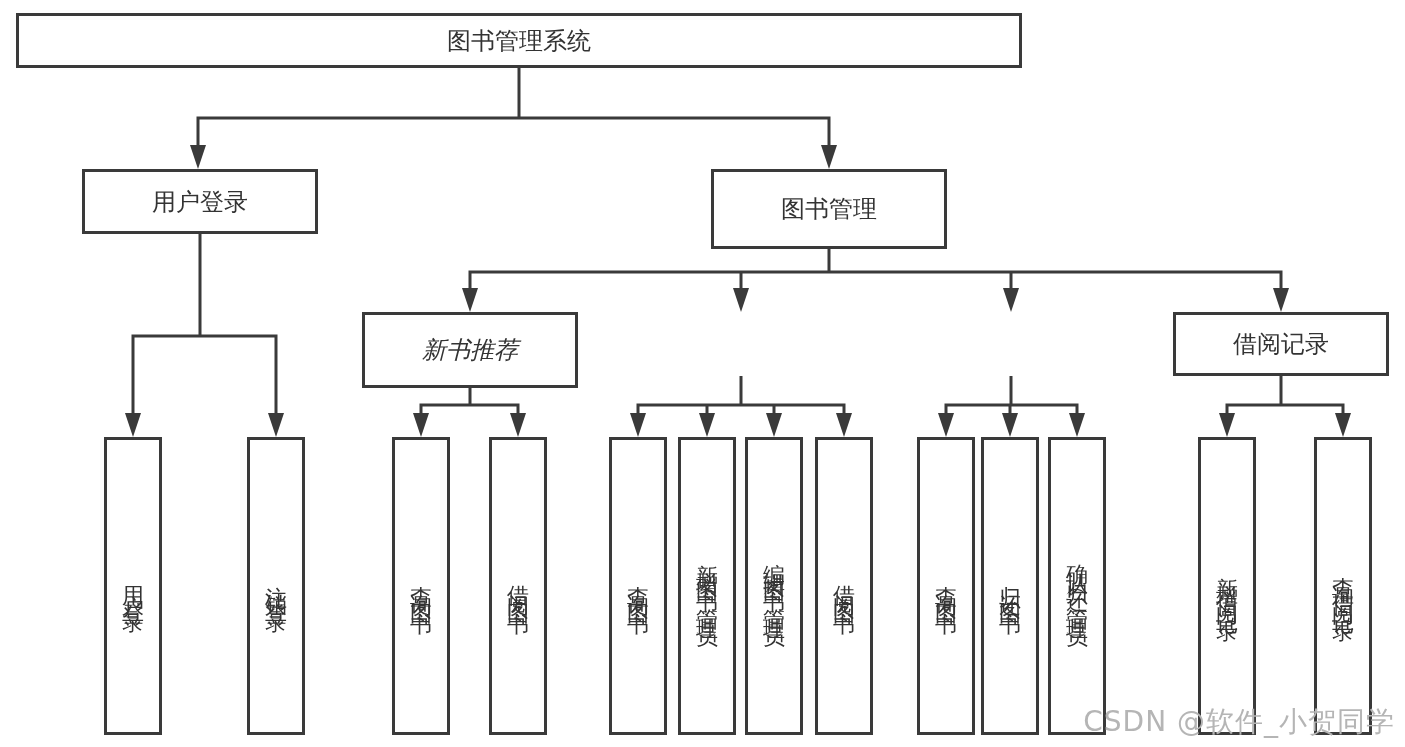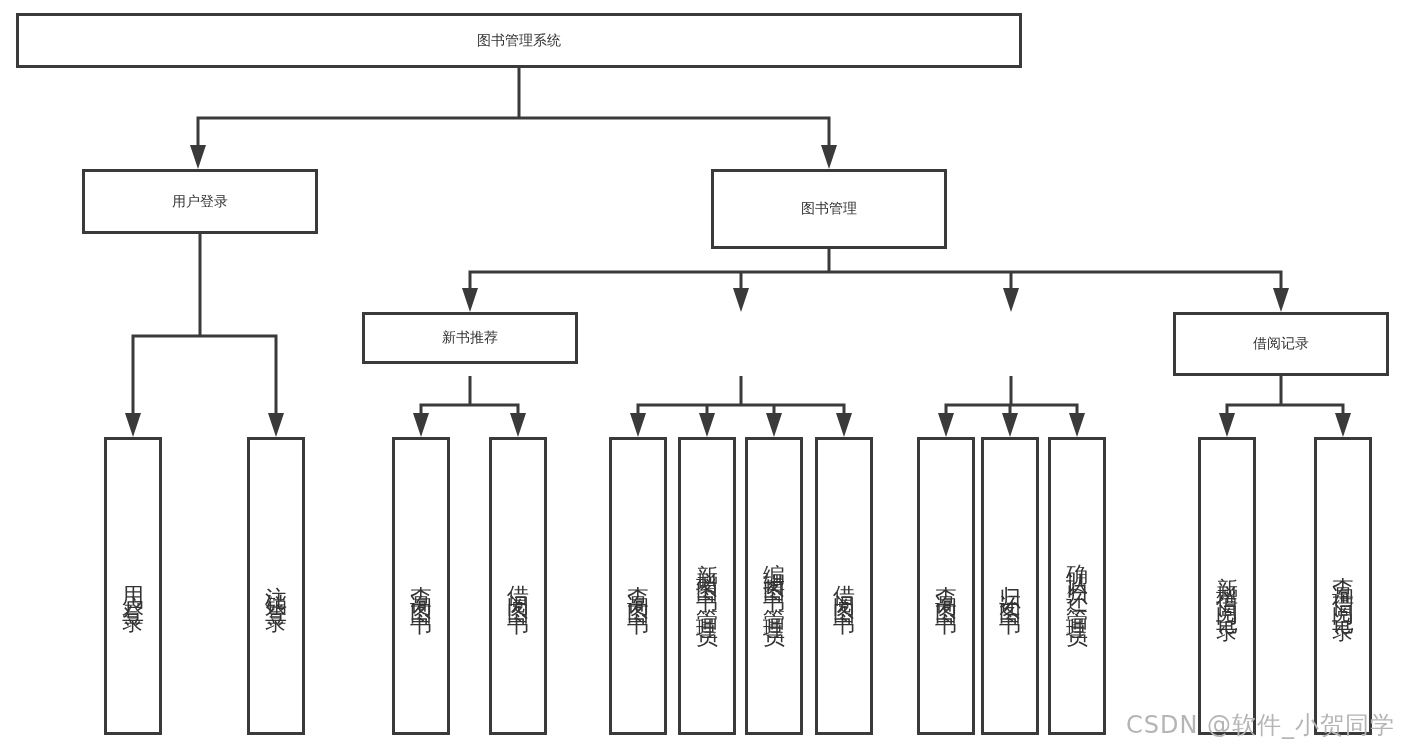--- a/index.html
+++ b/index.html
@@ -37,35 +37,35 @@
   }
   .node {
     position: absolute;
     background: var(--box-bg);
     border: 3px solid var(--line);
     display: flex;
     align-items: center;
     justify-content: center;
     color: var(--text);
   }
-  .hbox { font-size: 14px; }
+  .hbox { font-size: 24px; }
   .hbox span { white-space: nowrap; }
   .vbox span {
     writing-mode: vertical-rl;
     text-orientation: mixed;
     font-size: 22px;
     letter-spacing: 9px;
     line-height: 1;
     white-space: nowrap;
   }
   .watermark {
     position: absolute;
     right: 10px;
     bottom: 6px;
-    font-size: 24px;
+    font-size: 28px;
     letter-spacing: 1px;
     color: var(--watermark);
     white-space: nowrap;
     z-index: 5;
     margin-left: 32px;
   }
 </style>
 </head>
 <body>
 
@@ -108,21 +108,21 @@
     <span>图书管理系统</span>
   </div>
 
   <div class="node hbox" style="left:82px; top:169px; width:236px; height:65px;">
     <span>用户登录</span>
   </div>
   <div class="node hbox" style="left:711px; top:169px; width:236px; height:80px;">
     <span>图书管理</span>
   </div>
 
-  <div class="node hbox" style="left:362px; top:312px; width:216px; height:52px;">
+  <div class="node hbox" style="left:362px; top:312px; width:216px; height:76px;font-style:italic;">
     <span>新书推荐</span>
   </div>
   <div class="node hbox" style="left:1173px; top:312px; width:216px; height:64px;">
     <span>借阅记录</span>
   </div>
 
   <div class="node vbox" style="left:104px; top:437px; width:58px; height:298px;">
     <span>用户登录</span>
   </div>
   <div class="node vbox" style="left:247px; top:437px; width:58px; height:298px;">

